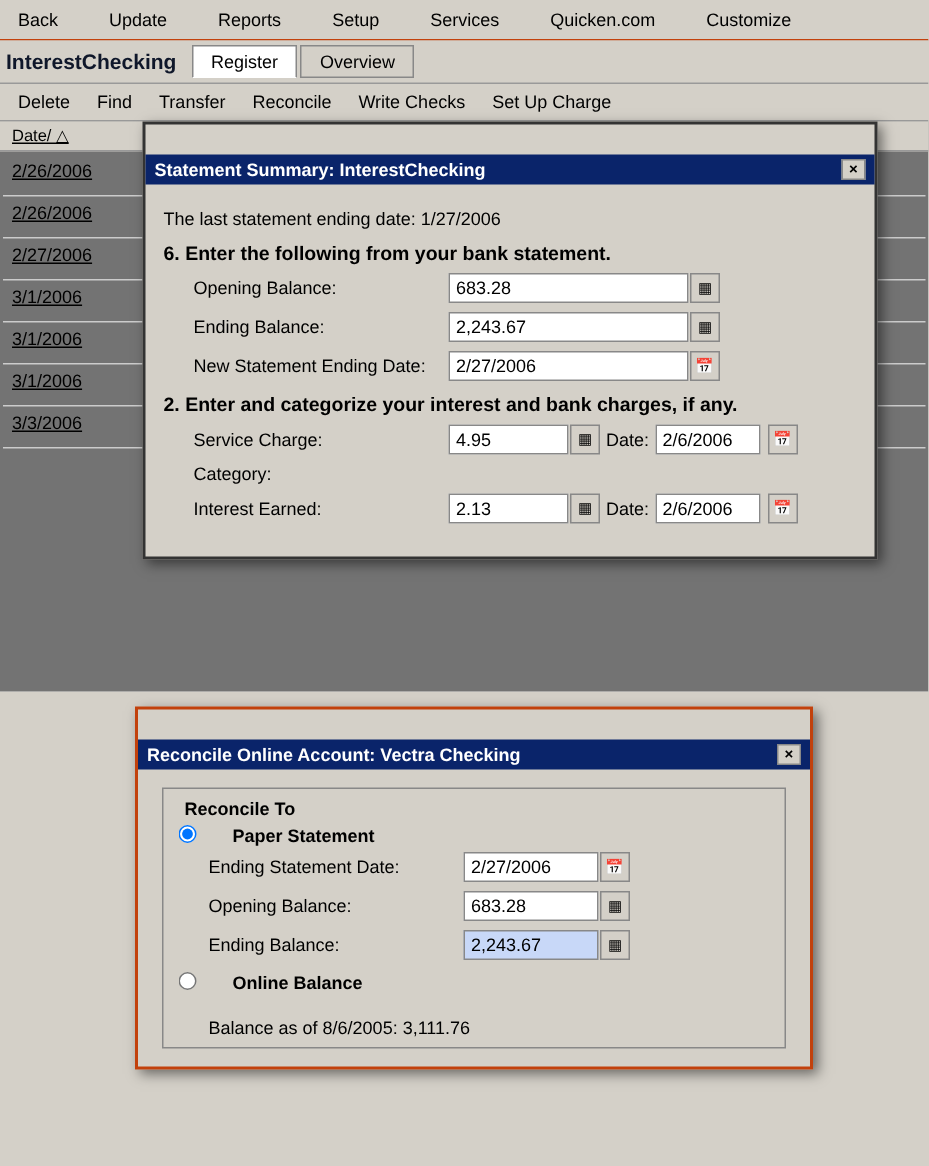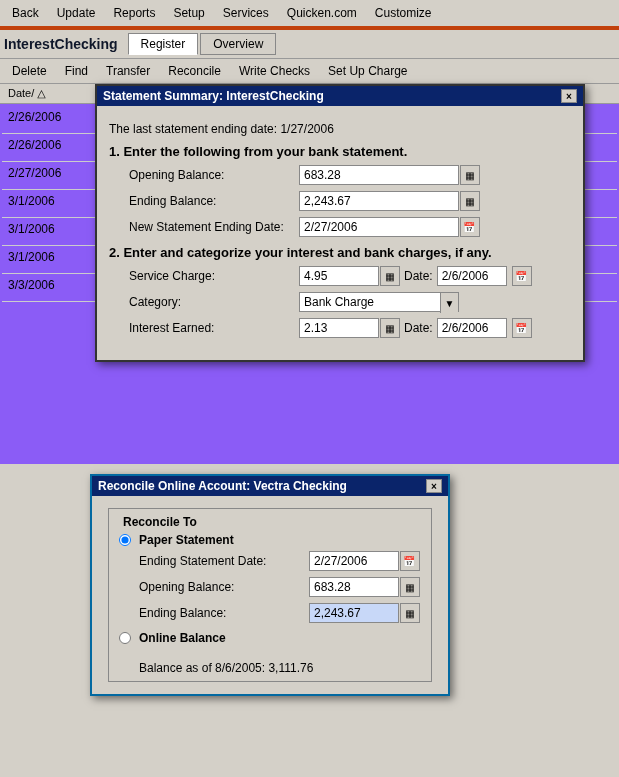--- a/index.html
+++ b/index.html
@@ -11,22 +11,22 @@
       min-height: 777px;
       overflow: hidden;
     }
 
     
     .menu-bar {
       background: #d4d0c8;
       display: flex;
       align-items: center;
       padding: 2px 4px;
-      border-bottom: 4px solid #c2410c;
-      gap: 2px;
+      border-bottom: 1px solid #c2410c;
+      gap: 18px;
     }
     .menu-item {
       padding: 4px 8px;
       cursor: pointer;
       font-size: 12px;
       color: #000;
     }
 
     
     .account-bar {
@@ -75,22 +75,23 @@
     .main-area {
       display: flex;
       background: #fff;
       position: relative;
     }
 
     
     .register-area {
       width: 619px;
       min-height: 380px;
-      background: #8b5cf6;
+      background: #737373;
       position: relative;
+      text-decoration: underline;
     }
 
     
     .register-header {
       display: flex;
       background: #d4d0c8;
       border-bottom: 1px solid #999;
       padding: 2px 4px;
     }
     .reg-col-header {
@@ -124,20 +125,21 @@
 
     .dialog-title-bar {
       background: #0a246a;
       color: #fff;
       font-weight: bold;
       font-size: 12px;
       padding: 3px 6px;
       display: flex;
       justify-content: space-between;
       align-items: center;
+      margin-top: 20px;
     }
     .dialog-close-btn {
       background: #d4d0c8;
       border: 1px solid #888;
       color: #000;
       width: 16px;
       height: 14px;
       font-size: 10px;
       cursor: pointer;
       display: flex;
@@ -239,45 +241,45 @@
       margin-left: 4px;
     }
     .date-label-small {
       font-size: 12px;
     }
 
     
     .dialog2 {
       position: absolute;
       background: #d4d0c8;
-      border: 2px solid #0369a1;
+      border: 2px solid #c2410c;
       box-shadow: 3px 3px 8px rgba(0,0,0,0.5);
       top: 390px;
       left: 90px;
-      width: 360px;
+      width: 452px;
     }
 
     .group-box {
       border: 1px solid #888;
       margin: 8px;
       padding: 6px 10px;
     }
     .group-box-title {
       font-size: 12px;
       font-weight: bold;
       background: #d4d0c8;
       margin-top: -10px;
       padding: 0 4px;
       display: inline-block;
     }
 
     .radio-row {
       display: flex;
-      align-items: center;
-      gap: 8px;
+      align-items: flex-start;
+      gap: 24px;
       margin: 4px 0;
     }
     .radio-input {
       width: 12px;
       height: 12px;
       cursor: pointer;
     }
     .radio-label {
       font-size: 12px;
       font-weight: bold;
@@ -349,21 +351,21 @@
     <div class="dialog-overlay">
 
       <div class="dialog" style="top:0; left:95px; width:490px;">
         <div class="dialog-title-bar">
           <span>Statement Summary: InterestChecking</span>
           <button class="dialog-close-btn">×</button>
         </div>
         <div class="dialog-content">
           <div class="dialog-subtitle">The last statement ending date:  1/27/2006</div>
 
-          <div class="section-header">1.  Enter the following from your bank statement.</div>
+          <div class="section-header">6.  Enter the following from your bank statement.</div>
 
           <div class="field-row">
             <span class="field-label">Opening Balance:</span>
             <input type="text" class="field-input field-input-wide" value="683.28" style="">
             <div class="calc-btn">▦</div>
           </div>
 
           <div class="field-row">
             <span class="field-label">Ending Balance:</span>
             <input type="text" class="field-input field-input-wide" value="2,243.67" style="">
@@ -384,26 +386,20 @@
             <div class="calc-btn">▦</div>
             <div class="date-field-row">
               <span class="date-label-small">Date:</span>
               <input type="text" class="field-input" style="width: 70px;" value="2/6/2006">
               <div class="calendar-btn">📅</div>
             </div>
           </div>
 
           <div class="field-row">
             <span class="field-label">Category:</span>
-            <div style="position:relative; display:inline-block; width:160px;">
-              <div class="category-select">
-                <span>Bank Charge</span>
-                <div class="category-arrow">▼</div>
-              </div>
-            </div>
           </div>
 
           <div class="field-row">
             <span class="field-label">Interest Earned:</span>
             <input type="text" class="field-input field-input-narrow" value="2.13" style="">
             <div class="calc-btn">▦</div>
             <div class="date-field-row">
               <span class="date-label-small">Date:</span>
               <input type="text" class="field-input" style="width: 70px;" value="2/6/2006">
               <div class="calendar-btn">📅</div>

